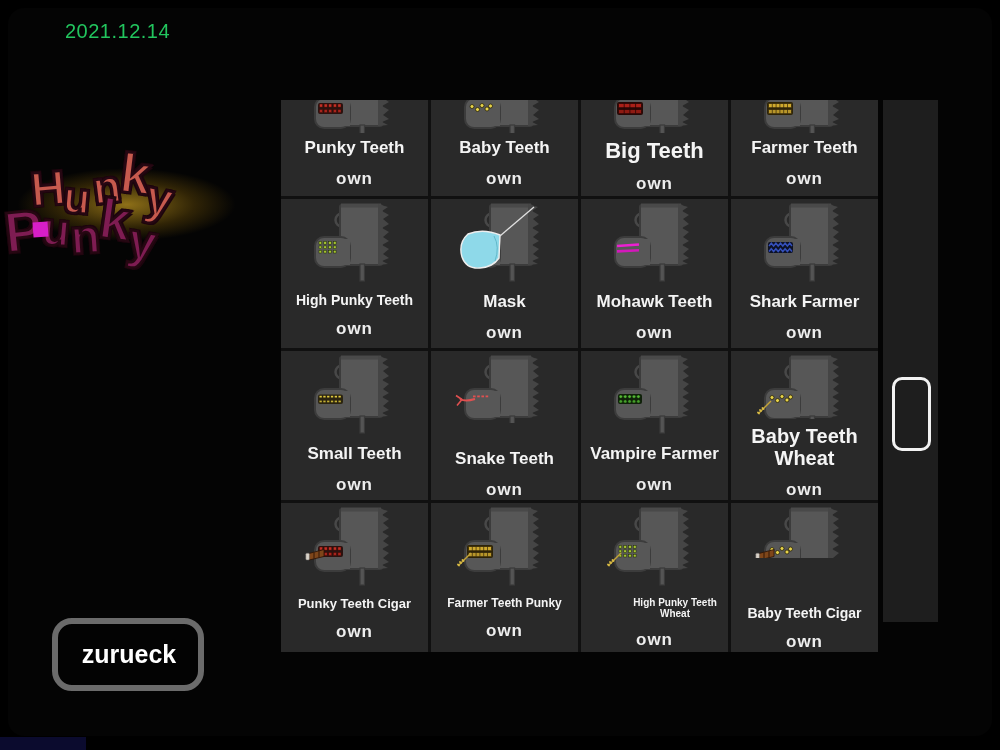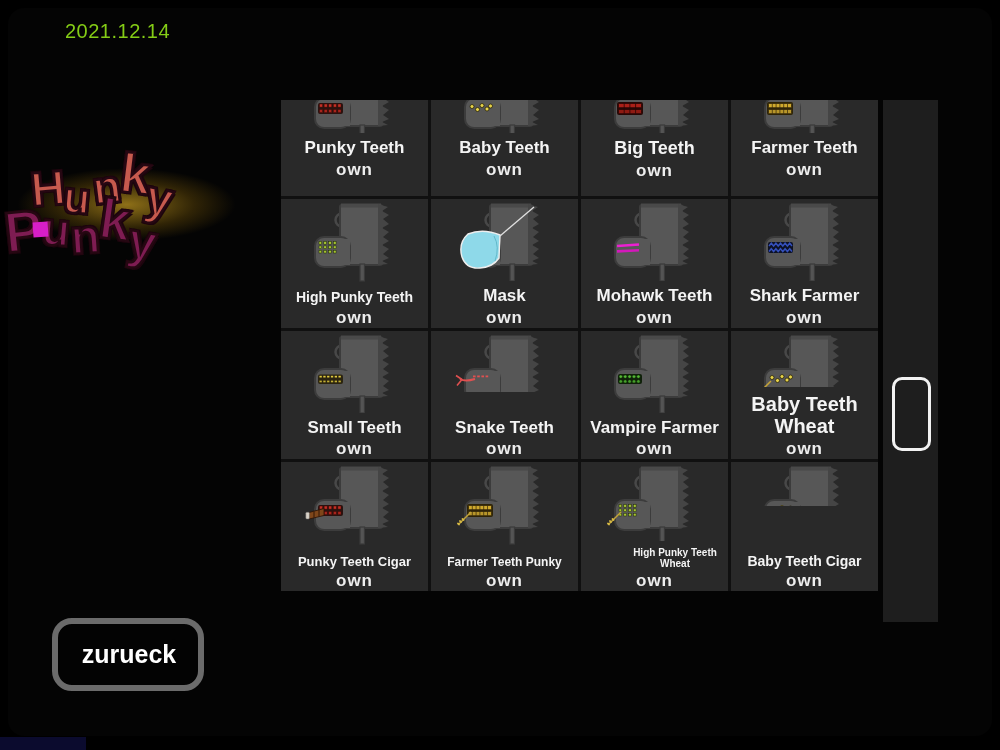--- a/index.html
+++ b/index.html
@@ -1,20 +1,20 @@
 <!DOCTYPE html>
 <html><head>
 <meta charset="utf-8">
 <style>
   html,body{margin:0;padding:0;background:#000;}
   body{width:1000px;height:750px;position:relative;overflow:hidden;
        font-family:"Liberation Sans", sans-serif;}
   .panel{position:absolute;left:8px;top:8px;right:8px;bottom:14px;
          background:#040404;border-radius:16px;}
-  .date{position:absolute;left:65px;top:20px;color:#84cc16;font-size:20px;
+  .date{position:absolute;left:65px;top:20px;color:#22c55e;font-size:20px;
         letter-spacing:0.5px;}
   
   .logo{position:absolute;left:0;top:136px;width:285px;height:135px;}
   .logo .glow{position:absolute;left:0;top:14px;width:275px;height:105px;
       background:radial-gradient(ellipse 55% 48% at 46% 52%,
         rgba(255,200,40,.55), rgba(150,110,10,.30) 45%, rgba(0,0,0,0) 72%);}
   .logo .word{position:absolute;white-space:nowrap;font-weight:bold;}
   .logo .word span{display:inline-block;
       -webkit-text-stroke:2.5px #260712;
       text-shadow:2px 2px 0 #1c050d, -2px 2px 0 #1c050d, 2px -2px 0 #1c050d, -2px -2px 0 #1c050d;}
@@ -26,32 +26,32 @@
   .hunky span:nth-child(5){transform:rotate(12deg) translateY(18px);}
   .punky{left:4px;top:56px;color:#7e1c52;font-size:50px;z-index:3;}
   .punky span:nth-child(1){transform:rotate(-6deg) translateY(6px);font-size:57px;}
   .punky span:nth-child(2){transform:rotate(5deg) translateY(0);font-size:46px;}
   .punky span:nth-child(3){transform:rotate(-4deg) translateY(8px);font-size:48px;}
   .punky span:nth-child(4){transform:rotate(8deg) translateY(-6px);font-size:56px;}
   .punky span:nth-child(5){transform:rotate(10deg) translateY(14px);}
   .pip{position:absolute;left:33px;top:86px;width:15px;height:15px;
        background:#d81ec8;z-index:4;transform:rotate(-4deg);}
   
-  .grid{position:absolute;left:281px;top:100px;width:597px;height:491px;
+  .grid{position:absolute;left:281px;top:100px;width:597px;height:552px;
         background:#101010;display:grid;grid-template-columns:repeat(4,1fr);
         grid-template-rows:96px 1fr 1fr 1fr;gap:3px;}
   .card{background:#292929;display:flex;flex-direction:column;align-items:center;
         overflow:hidden;}
   .card-img{display:flex;justify-content:center;overflow:hidden;}
   .card-img.full{height:86px;margin-top:2px;}
   .card-img.crop{height:33px;}
   .card-img.crop svg{margin-top:-38px;}
   .card-name{color:#f4f4f4;font-weight:bold;margin-top:6px;line-height:1.1;
              text-align:center;}
-  .card-own{color:#eeeeee;font-weight:bold;font-size:17px;margin-top:2px;
+  .card-own{color:#eeeeee;font-weight:bold;font-size:17px;margin-top:11px;
             letter-spacing:1px;}
   
   .sb-track{position:absolute;left:883px;top:100px;width:55px;height:522px;
             background:#1e1e1e;}
   .sb-thumb{position:absolute;left:9px;top:277px;width:33px;height:68px;
             border:3px solid #f2f2f2;border-radius:10px;background:transparent;}
   
   .back-btn{position:absolute;left:52px;top:618px;width:152px;height:73px;
             background:#030303;border:6px solid #6b6b6b;border-radius:20px;
             color:#fff;font-size:25px;font-weight:bold;
@@ -132,21 +132,21 @@
           <rect x="10" y="36" width="35" height="30" rx="9" fill="#575757" stroke="#3c3c3c" stroke-width="2"></rect>
           <rect x="33" y="38" width="12" height="26" fill="#575757"></rect>
           <rect x="12" y="40" width="26" height="13" rx="2" fill="#260a08"></rect>
           <rect x="13.5" y="41.5" width="23" height="4.2" rx="1" fill="#aa2018" stroke="#2a0504" stroke-width="0.8"></rect>
           <rect x="13.5" y="47.5" width="23" height="4.2" rx="1" fill="#8e1a12" stroke="#2a0504" stroke-width="0.8"></rect>
           <line x1="19.2" y1="41.5" x2="19.2" y2="51.7" stroke="#2a0504" stroke-width="0.8"></line>
           <line x1="24.9" y1="41.5" x2="24.9" y2="51.7" stroke="#2a0504" stroke-width="0.8"></line>
           <line x1="30.6" y1="41.5" x2="30.6" y2="51.7" stroke="#2a0504" stroke-width="0.8"></line>
         </svg>
       </div>
-      <div class="card-name" style="font-size: 18px;">Big Teeth</div>
+      <div class="card-name" style="font-size: 22px;">Big Teeth</div>
       <div class="card-own">own</div>
     </div>
     <div class="card">
       <div class="card-img crop">
         <svg viewBox="0 0 100 86" width="100" height="86" xmlns="http://www.w3.org/2000/svg">
           <circle cx="37" cy="19" r="6.5" fill="none" stroke="#484848" stroke-width="2.5"></circle>
           <rect x="35" y="4" width="42" height="60" rx="2" fill="#575757" stroke="#3c3c3c" stroke-width="2"></rect>
           <rect x="36" y="2.5" width="40" height="4" fill="#494949"></rect>
           <polygon points="73,3 83,6 77,10 84,14 78,18 84,23 77,27 84,31 78,36 84,40 77,44 84,48 78,53 84,57 77,60 83,63 73,64" fill="#454545"></polygon>
           <rect x="55" y="63" width="4.5" height="17" fill="#545454" stroke="#3a3a3a" stroke-width="1.2"></rect>

